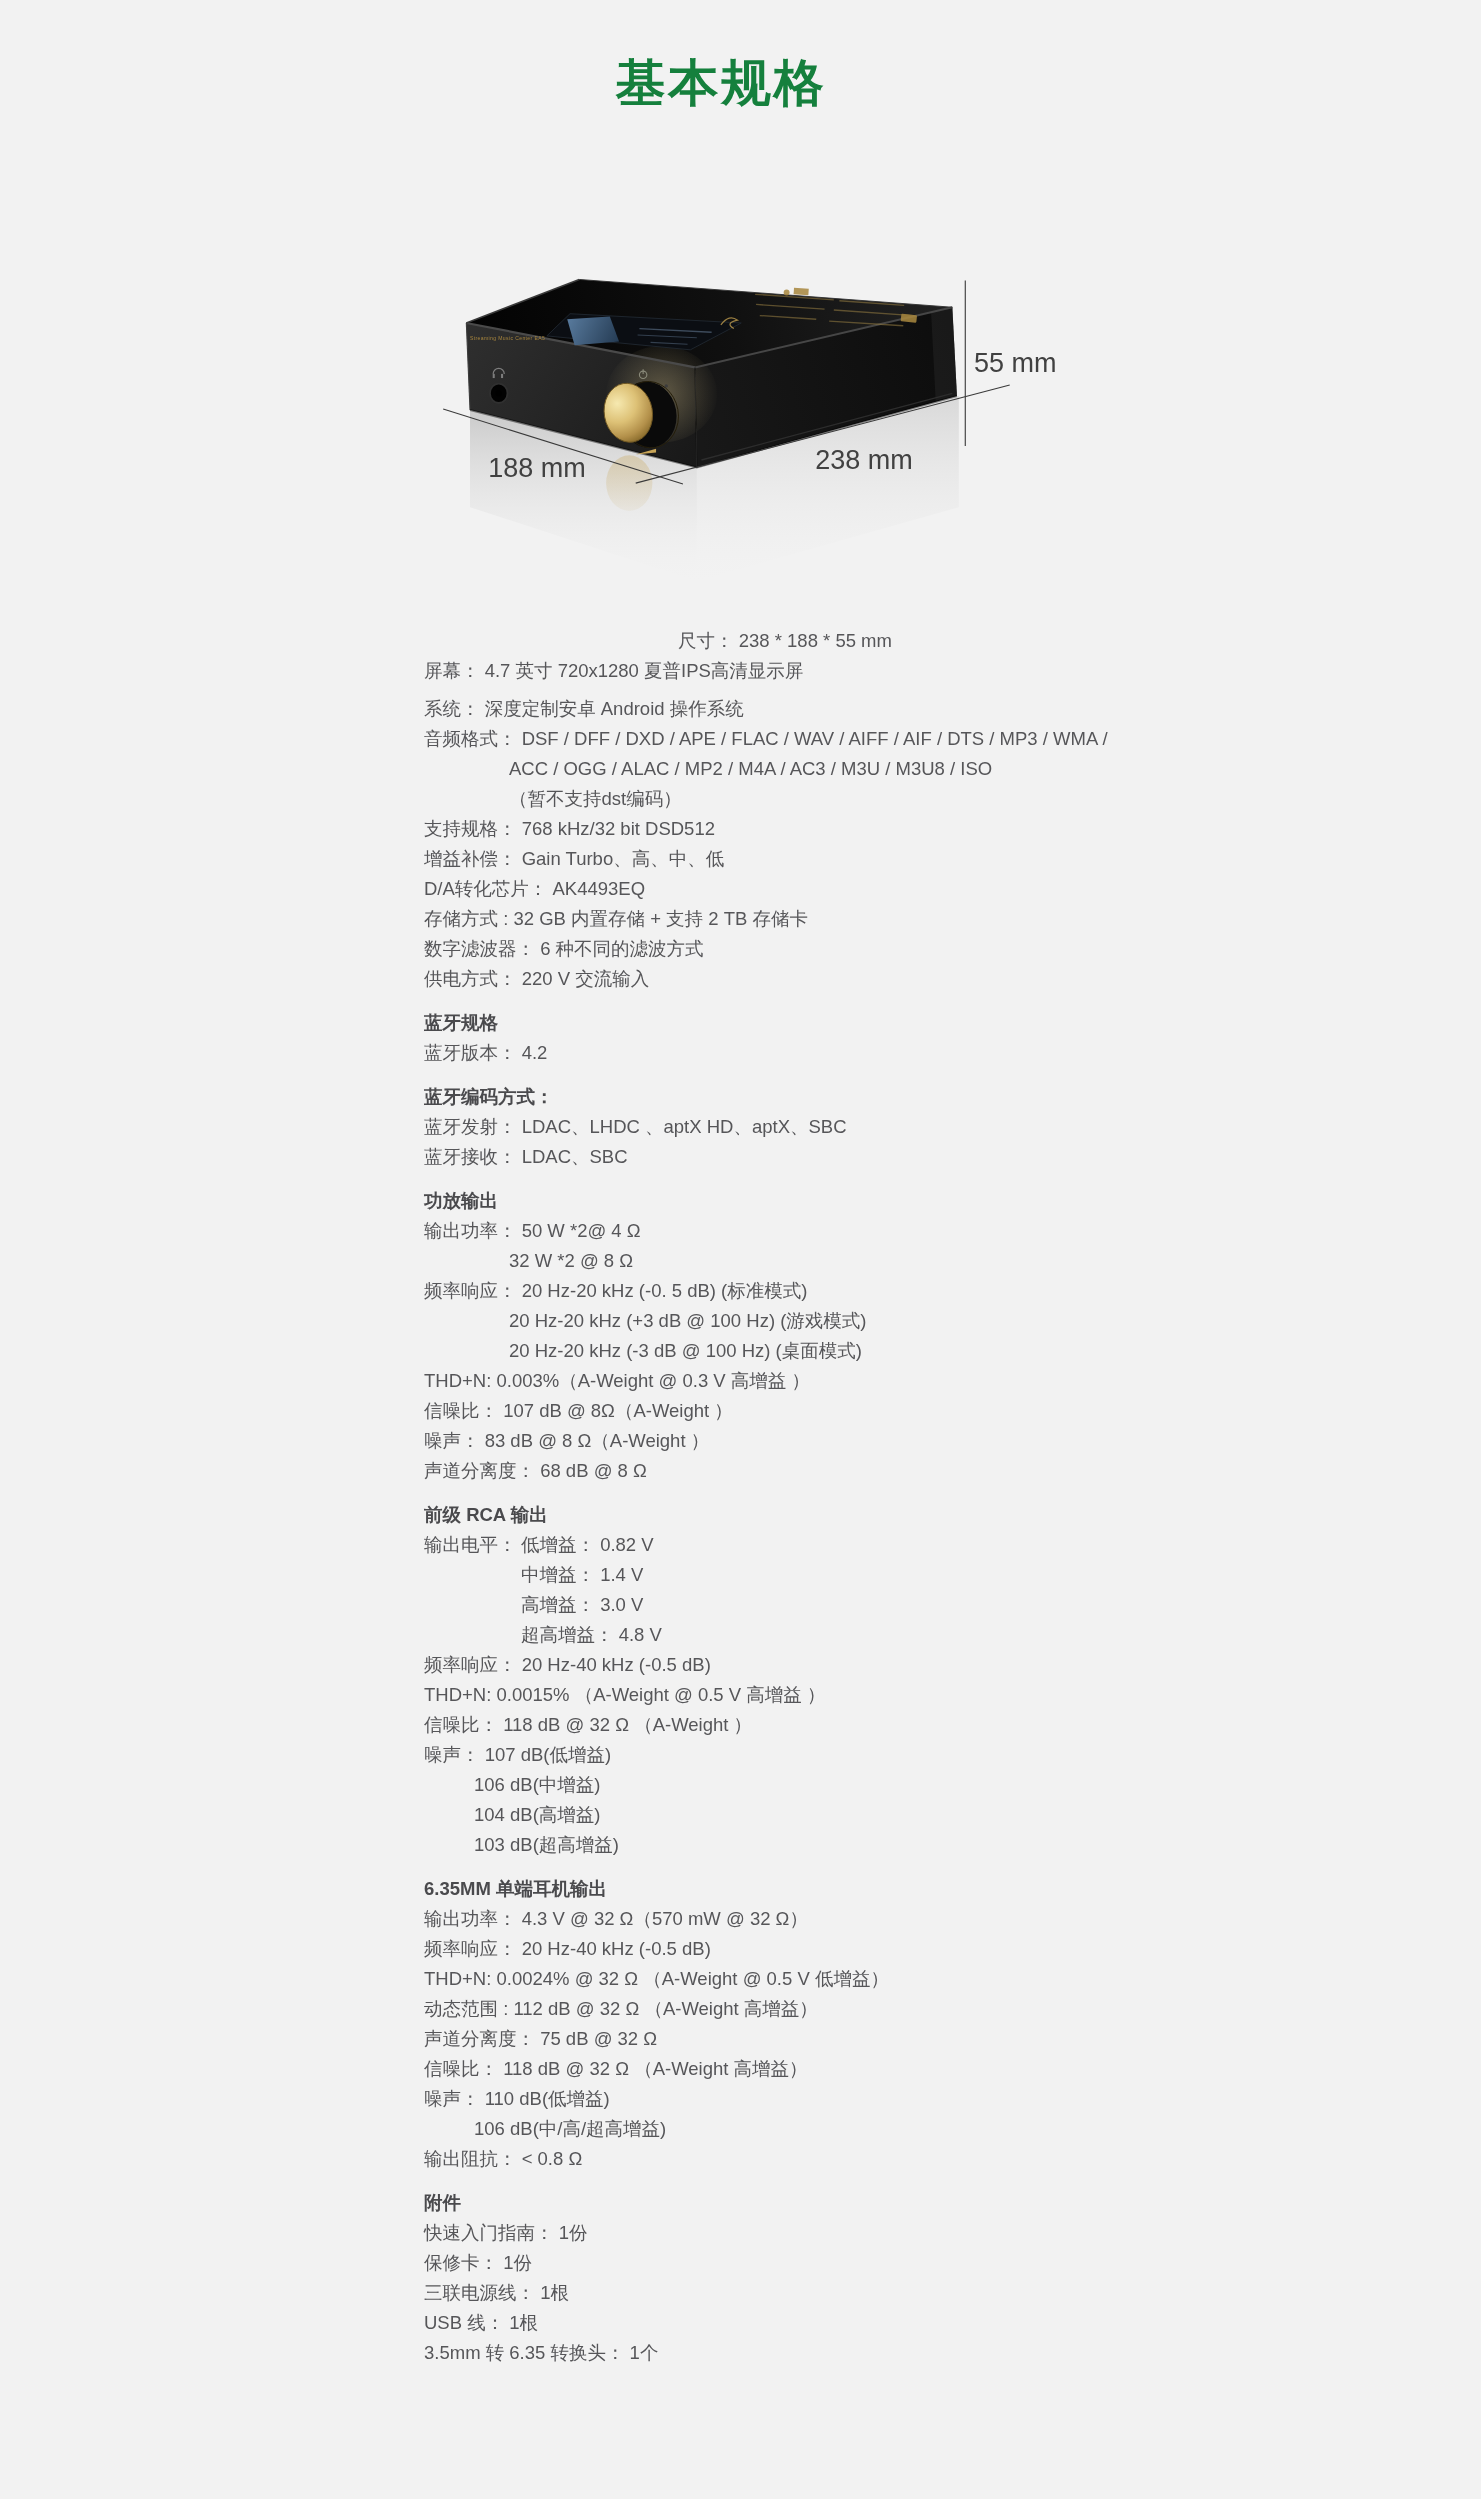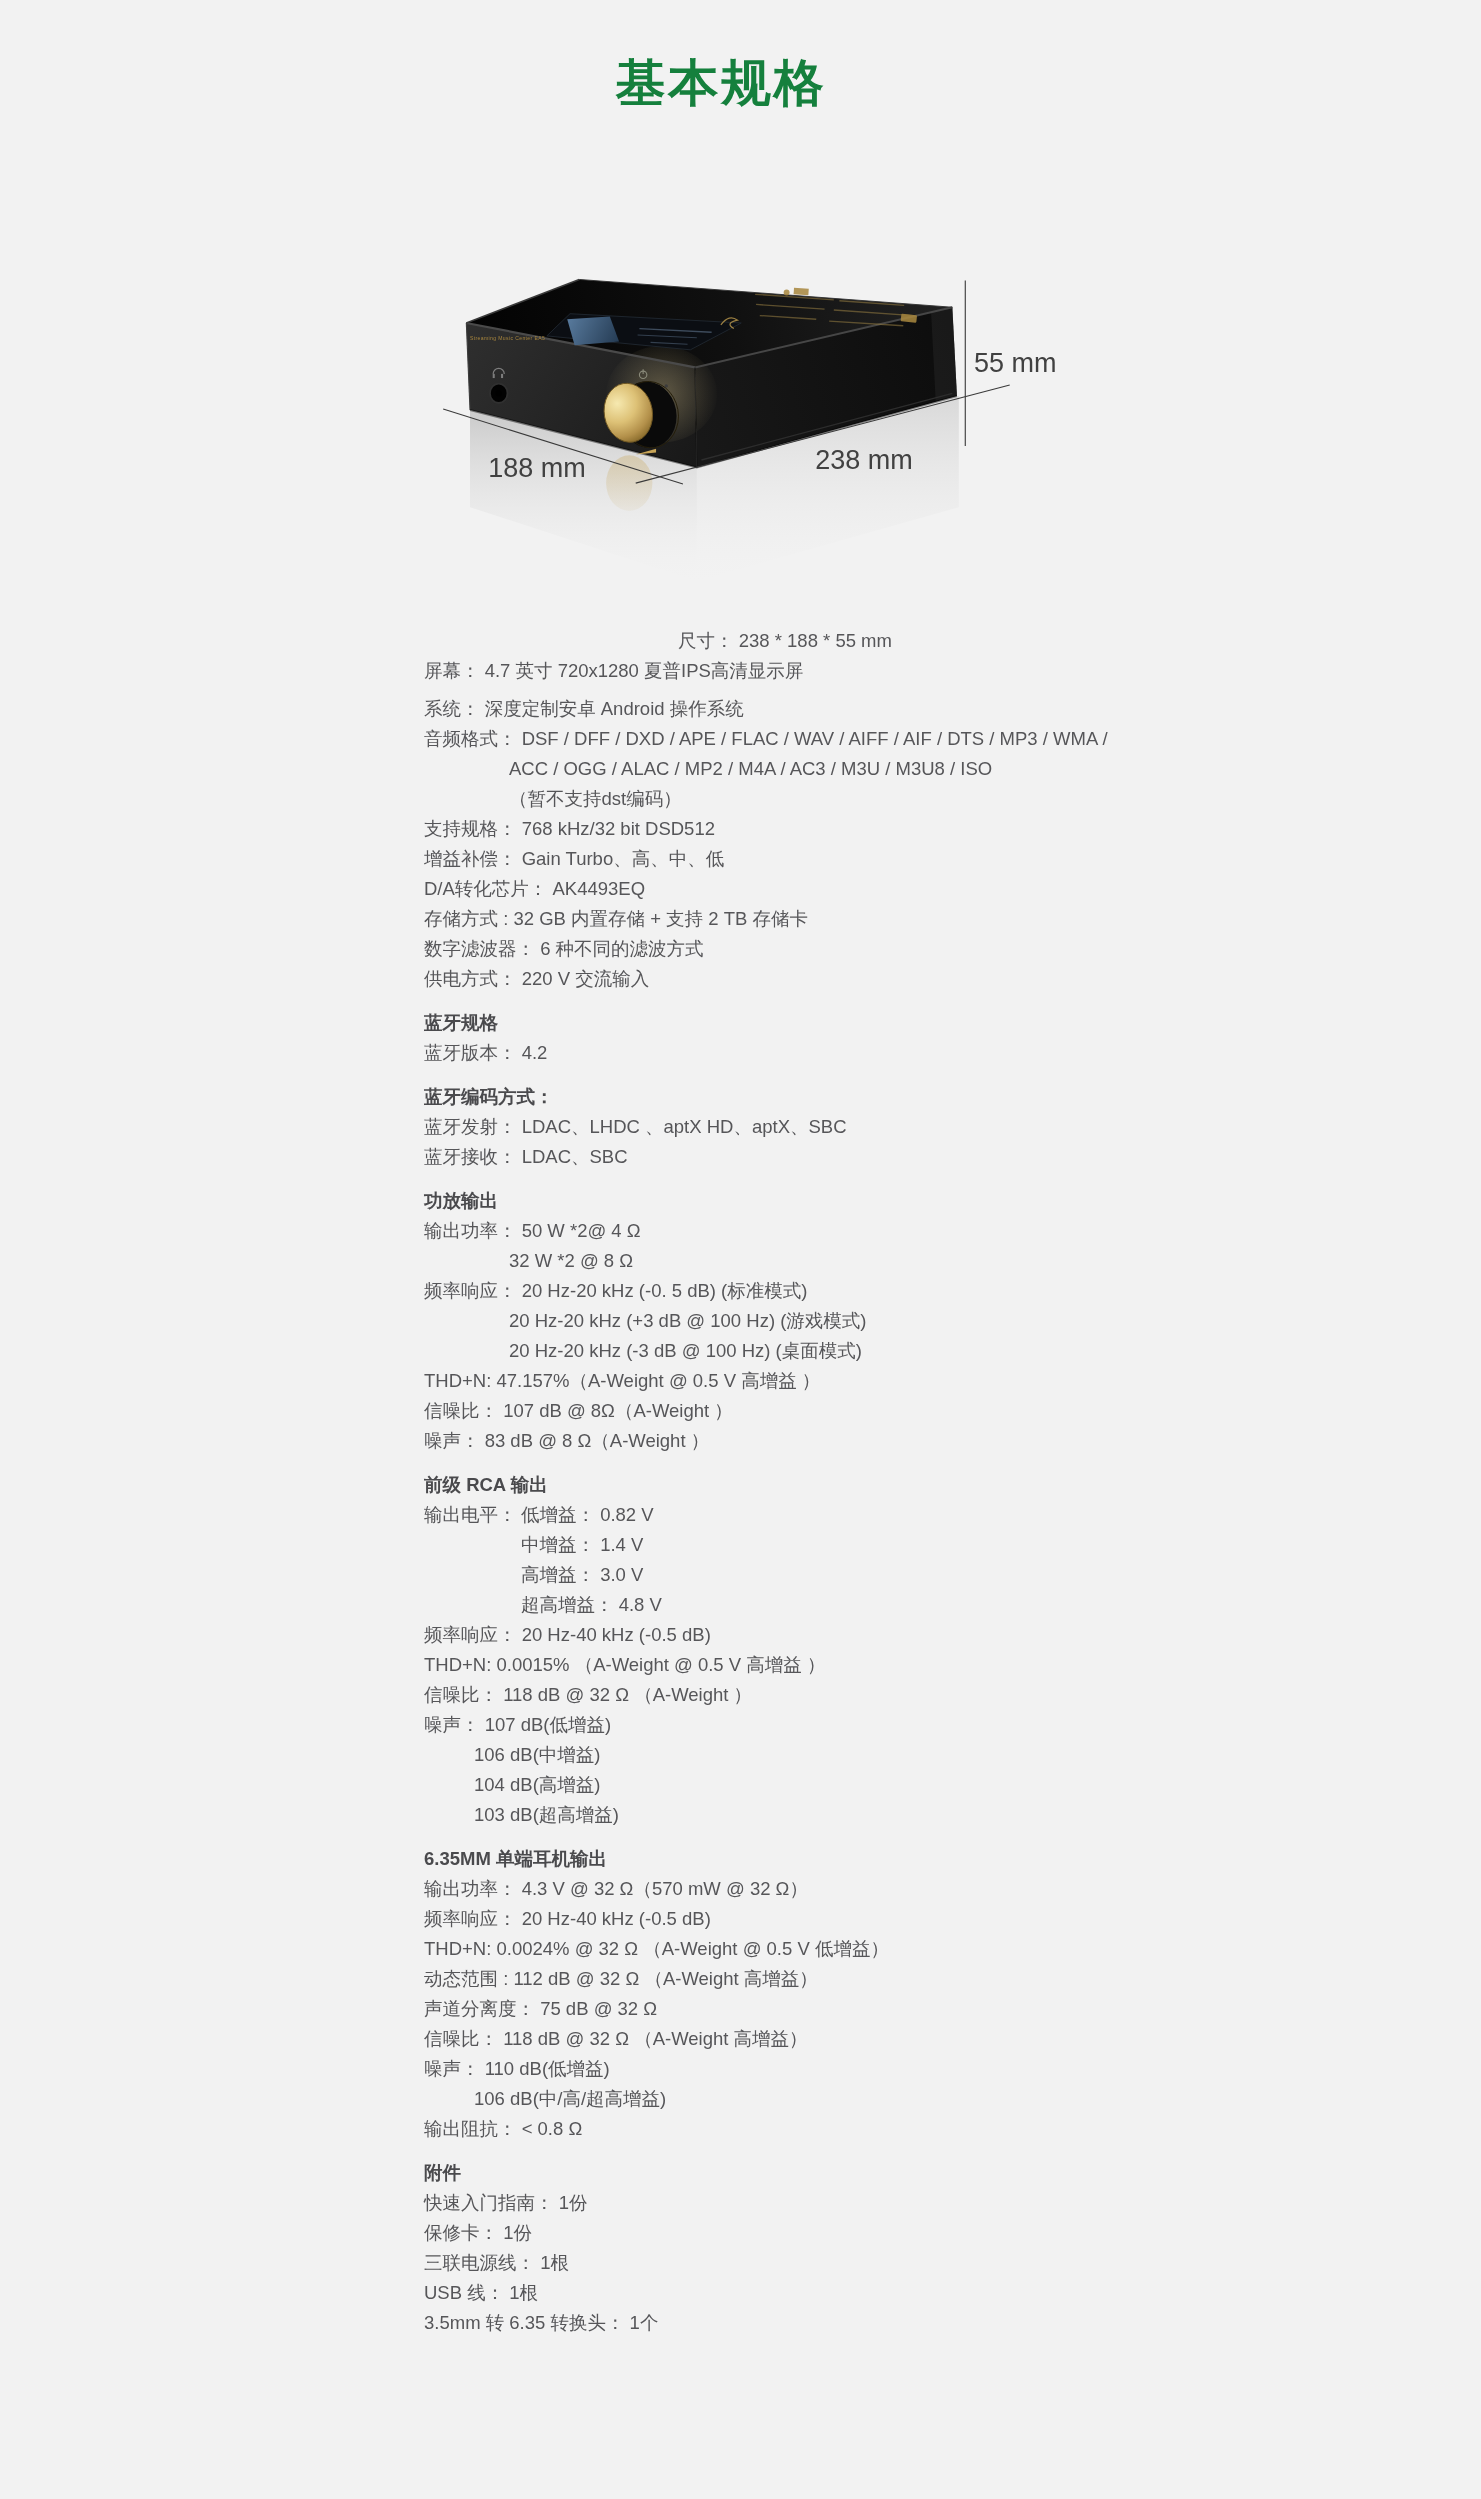--- a/index.html
+++ b/index.html
@@ -176,23 +176,24 @@
     <div class="spec-line" style="padding-left: 0px;"><span>蓝牙版本： 4.2</span></div>
     <div class="spec-heading">蓝牙编码方式：</div>
     <div class="spec-line" style="padding-left: 0px;"><span>蓝牙发射： LDAC、LHDC 、aptX HD、aptX、SBC</span></div>
     <div class="spec-line" style="padding-left: 0px;"><span>蓝牙接收： LDAC、SBC</span></div>
     <div class="spec-heading">功放输出</div>
     <div class="spec-line" style="padding-left: 0px;"><span>输出功率： 50 W *2@ 4 Ω</span></div>
     <div class="spec-line" style="padding-left: 85px;"><span>32 W *2 @ 8 Ω</span></div>
     <div class="spec-line" style="padding-left: 0px;"><span>频率响应： 20 Hz-20 kHz  (-0. 5 dB) (标准模式)</span></div>
     <div class="spec-line" style="padding-left: 85px;"><span>20 Hz-20 kHz  (+3 dB @ 100 Hz) (游戏模式)</span></div>
     <div class="spec-line" style="padding-left: 85px;"><span>20 Hz-20 kHz  (-3 dB @ 100 Hz) (桌面模式)</span></div>
-    <div class="spec-line" style="padding-left: 0px;"><span>THD+N:  47.157%（A-Weight @ 0.5 V 高增益 ）</span></div>
+    <div class="spec-line" style="padding-left: 0px;"><span>THD+N:  0.003%（A-Weight @ 0.3 V 高增益 ）</span></div>
     <div class="spec-line" style="padding-left: 0px;"><span>信噪比： 107 dB @ 8Ω（A-Weight ）</span></div>
     <div class="spec-line" style="padding-left: 0px;"><span>噪声： 83 dB @ 8 Ω（A-Weight ）</span></div>
+    <div class="spec-line" style="padding-left: 0px;"><span>声道分离度： 68 dB @ 8 Ω</span></div>
     <div class="spec-heading">前级 RCA 输出</div>
     <div class="spec-line" style="padding-left: 97px;"><span class="hang">输出电平：</span><span>低增益： 0.82 V</span></div>
     <div class="spec-line" style="padding-left: 97px;"><span>中增益： 1.4 V</span></div>
     <div class="spec-line" style="padding-left: 97px;"><span>高增益： 3.0 V</span></div>
     <div class="spec-line" style="padding-left: 97px;"><span>超高增益： 4.8 V</span></div>
     <div class="spec-line" style="padding-left: 0px;"><span>频率响应： 20 Hz-40 kHz  (-0.5 dB)</span></div>
     <div class="spec-line" style="padding-left: 0px;"><span>THD+N: 0.0015%  （A-Weight @ 0.5 V 高增益 ）</span></div>
     <div class="spec-line" style="padding-left: 0px;"><span>信噪比： 118 dB @ 32 Ω （A-Weight ）</span></div>
     <div class="spec-line" style="padding-left: 0px;"><span>噪声： 107 dB(低增益)</span></div>
     <div class="spec-line" style="padding-left: 50px;"><span>106 dB(中增益)</span></div>

